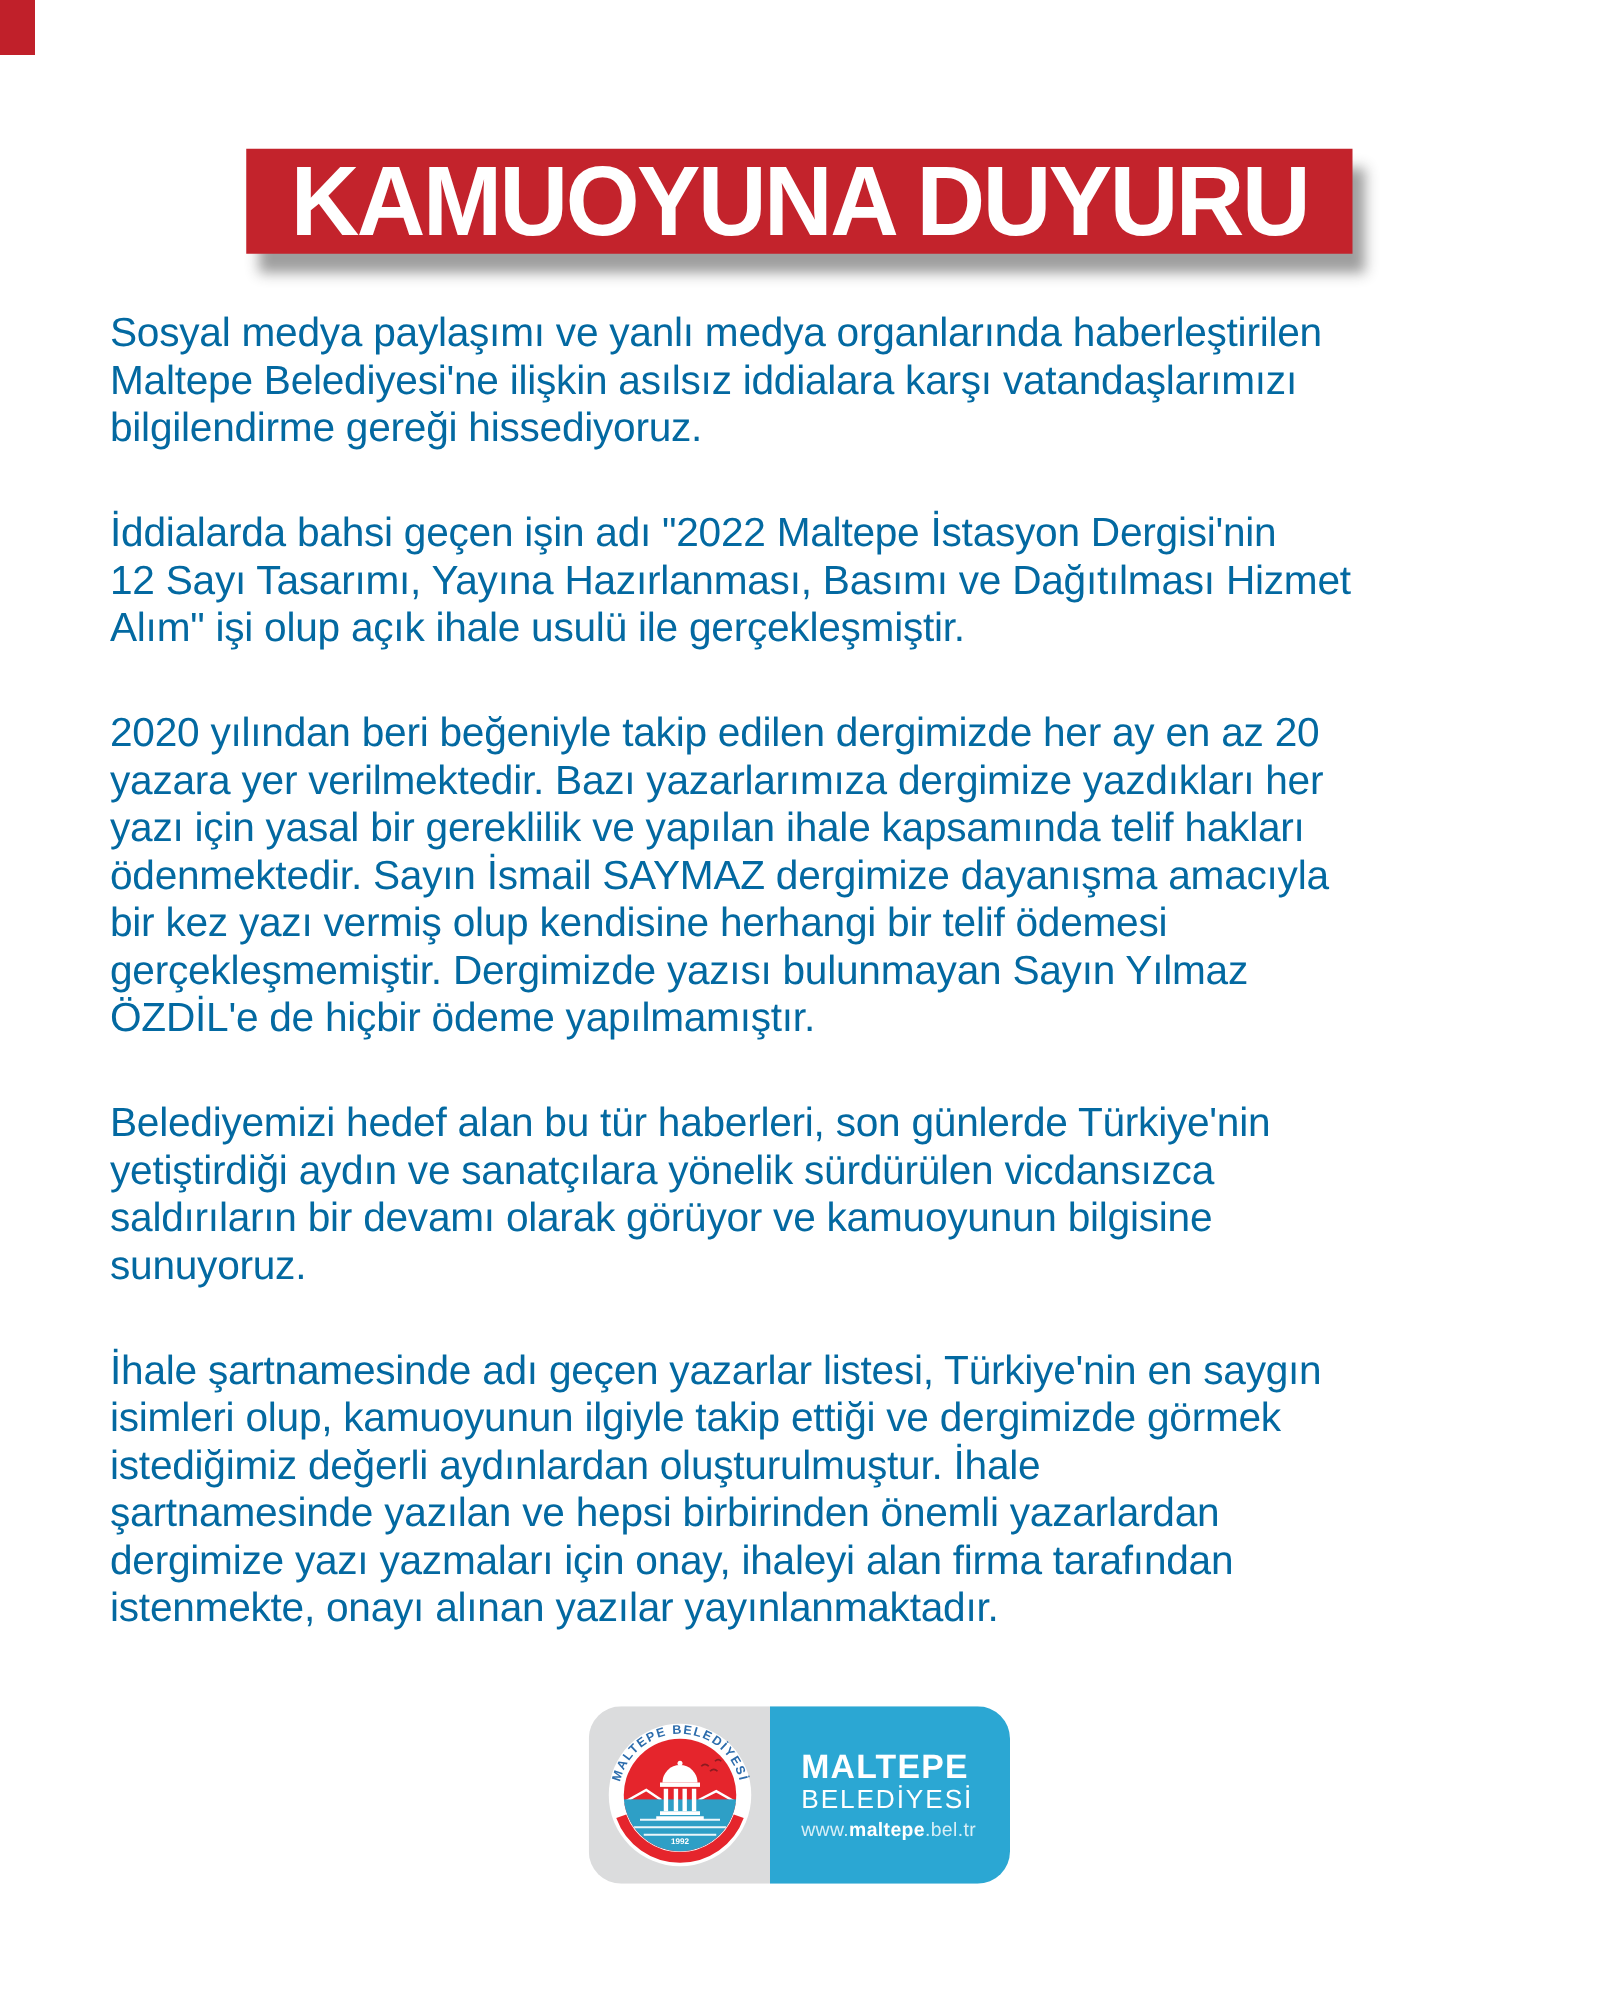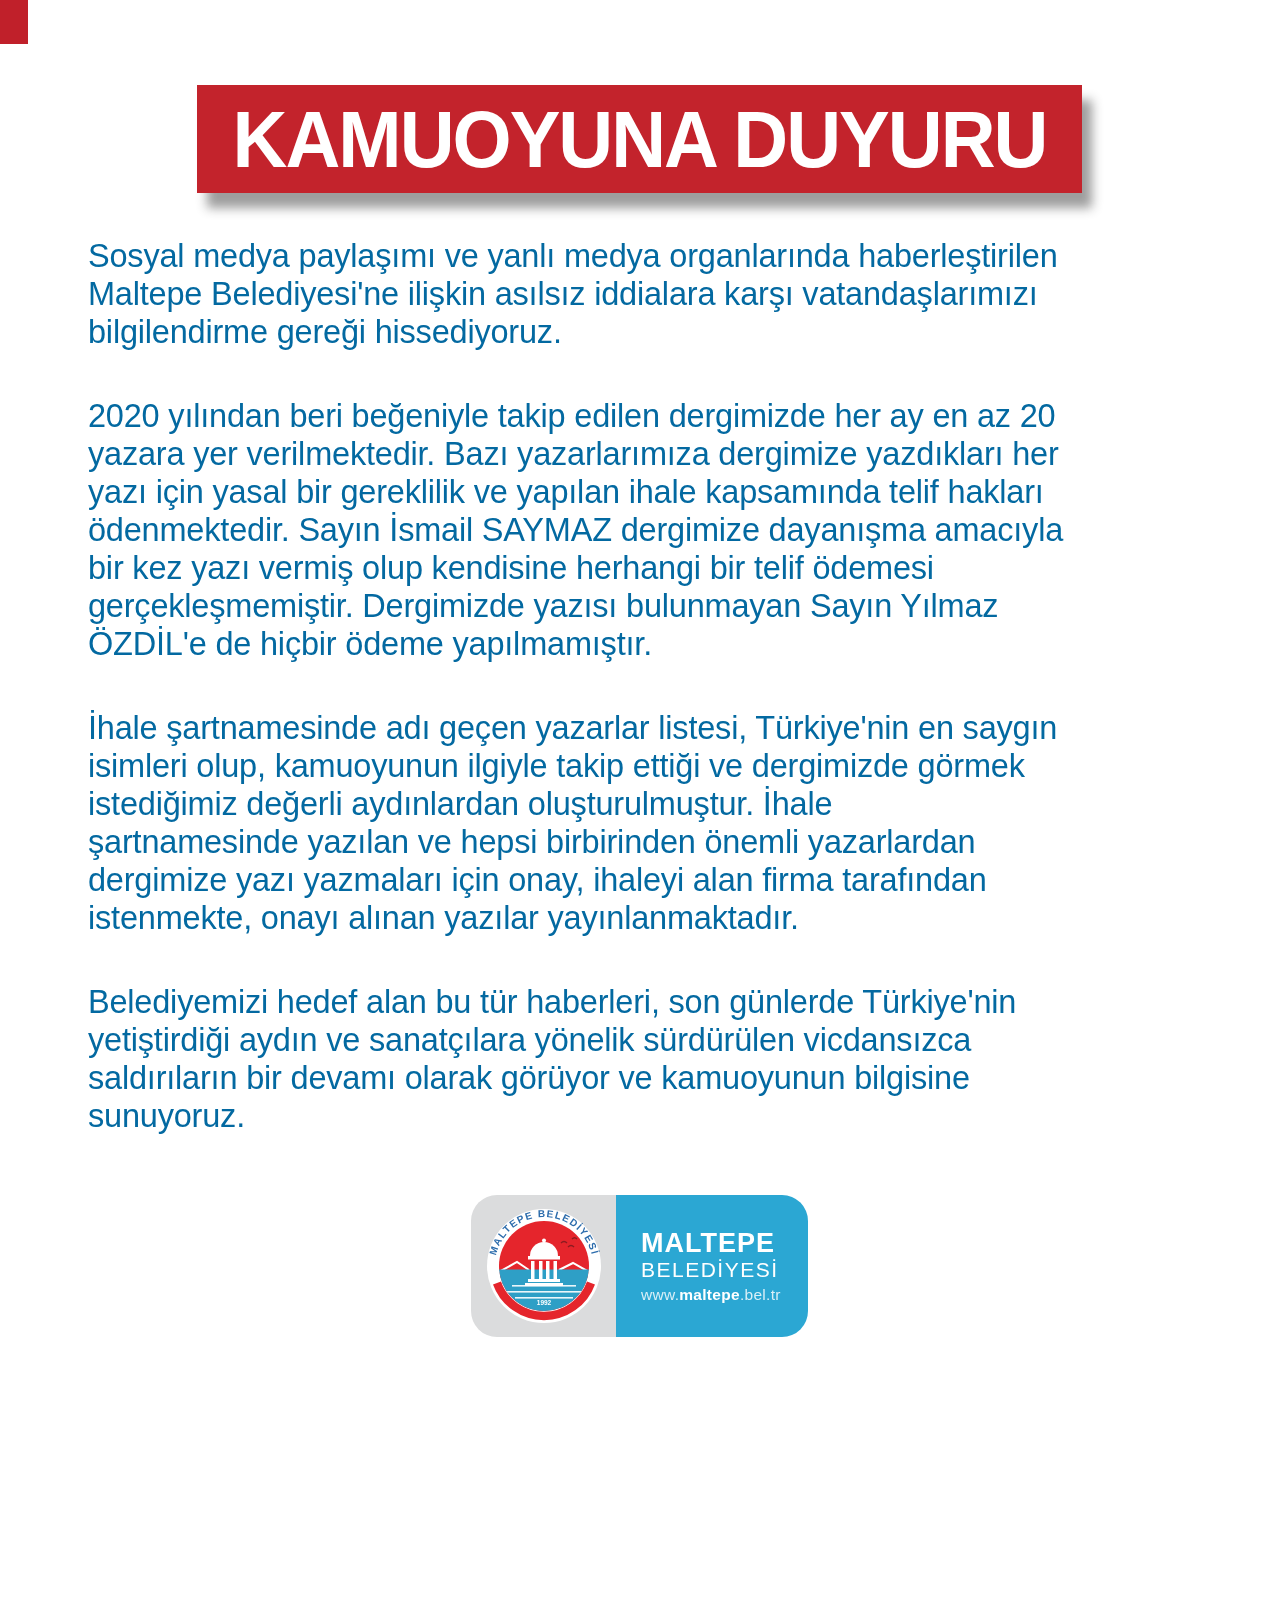--- a/index.html
+++ b/index.html
@@ -13,22 +13,22 @@
     width: 1279px; height: 1600px;
     background: #ffffff;
     overflow: hidden;
   }
   .corner-mark {
     position: absolute; top: 0; left: 0;
     width: 28px; height: 44px;
     background: #c0202a;
   }
   .banner {
-    width: 885px; height: 108px;
-    margin: 85px auto 0 auto;
+    width: 885px; height: 84px;
+    margin: 119px auto 0 auto;
     background: #c3232c;
     display: flex; align-items: center; justify-content: center;
     box-shadow: 10px 15px 10px rgba(40,40,40,0.45);
   }
   .banner-title {
     color: #ffffff;
     font-size: 76px;
     font-weight: 700;
     letter-spacing: -2px;
     white-space: nowrap;
@@ -85,37 +85,40 @@
   <div class="corner-mark"></div>
 
   <div class="banner">
     <span class="banner-title">KAMUOYUNA DUYURU</span>
   </div>
 
   <main class="body-text">
     <p class="para">Sosyal medya paylaşımı ve yanlı medya organlarında haberleştirilen
 Maltepe Belediyesi'ne ilişkin asılsız iddialara karşı vatandaşlarımızı
 bilgilendirme gereği hissediyoruz.</p>
+    <p class="para">İddialarda bahsi geçen işin adı "2022 Maltepe İstasyon Dergisi'nin
+12 Sayı Tasarımı, Yayına Hazırlanması, Basımı ve Dağıtılması Hizmet
+Alım" işi olup açık ihale usulü ile gerçekleşmiştir.</p>
     <p class="para">2020 yılından beri beğeniyle takip edilen dergimizde her ay en az 20
 yazara yer verilmektedir. Bazı yazarlarımıza dergimize yazdıkları her
 yazı için yasal bir gereklilik ve yapılan ihale kapsamında telif hakları
 ödenmektedir. Sayın İsmail SAYMAZ dergimize dayanışma amacıyla
 bir kez yazı vermiş olup kendisine herhangi bir telif ödemesi
 gerçekleşmemiştir. Dergimizde yazısı bulunmayan Sayın Yılmaz
 ÖZDİL'e de hiçbir ödeme yapılmamıştır.</p>
+    <p class="para">Belediyemizi hedef alan bu tür haberleri, son günlerde Türkiye'nin
+yetiştirdiği aydın ve sanatçılara yönelik sürdürülen vicdansızca
+saldırıların bir devamı olarak görüyor ve kamuoyunun bilgisine
+sunuyoruz.</p>
     <p class="para">İhale şartnamesinde adı geçen yazarlar listesi, Türkiye'nin en saygın
 isimleri olup, kamuoyunun ilgiyle takip ettiği ve dergimizde görmek
 istediğimiz değerli aydınlardan oluşturulmuştur. İhale
 şartnamesinde yazılan ve hepsi birbirinden önemli yazarlardan
 dergimize yazı yazmaları için onay, ihaleyi alan firma tarafından
 istenmekte, onayı alınan yazılar yayınlanmaktadır.</p>
-    <p class="para">Belediyemizi hedef alan bu tür haberleri, son günlerde Türkiye'nin
-yetiştirdiği aydın ve sanatçılara yönelik sürdürülen vicdansızca
-saldırıların bir devamı olarak görüyor ve kamuoyunun bilgisine
-sunuyoruz.</p>
   </main>
 
   <div class="logo">
     <div class="logo-left">
       <svg width="120" height="120" viewBox="0 0 120 120">
         <defs>
           <clipPath id="sealClip">
               <circle cx="60" cy="60" r="45"></circle>
             </clipPath>
           <path id="ringPath" d="M 11 60 A 49 49 0 0 1 109 60" fill="none"></path>

